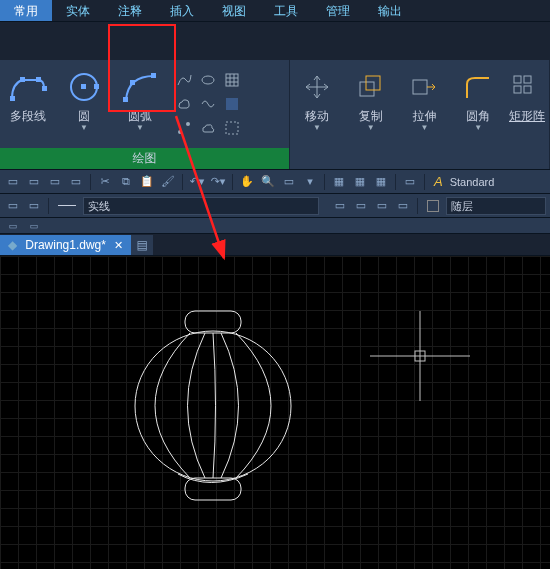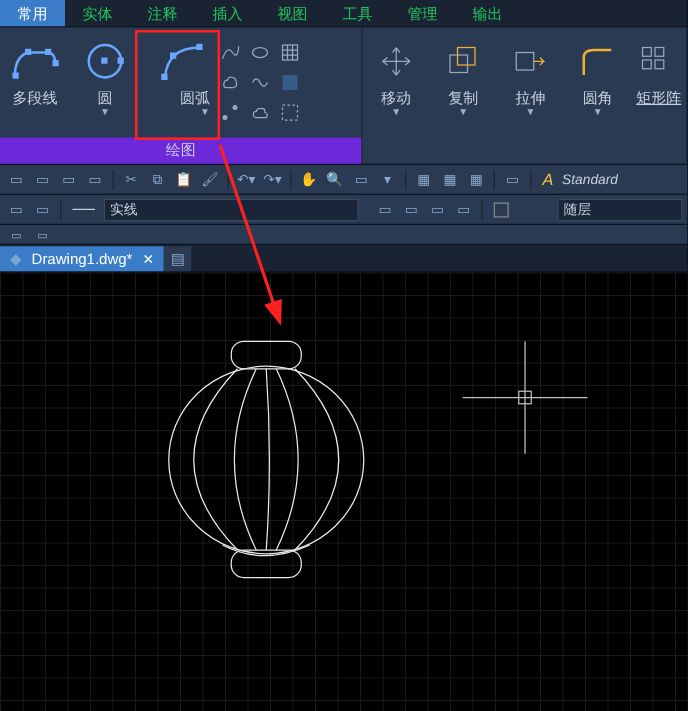--- a/index.html
+++ b/index.html
@@ -13,33 +13,34 @@
     position: relative;
   }
   .menubar {
     display: flex;
     height: 22px;
     background: #1a2332;
     border-bottom: 1px solid #0a1420;
   }
   .menubar .tab {
     padding: 3px 14px;
-    color: #22c55e;
+    color: #7dd3fc;
     font-size: 12px;
     cursor: pointer;
   }
   .menubar .tab.active {
     background: #3a7cc8;
     color: #fff;
   }
   .ribbon {
     height: 110px;
     background: #2a3a52;
     display: flex;
     border-bottom: 1px solid #0a1420;
+    margin-top: 38px;
   }
   .ribbon-panel {
     border-right: 1px solid #1a2638;
     display: flex;
     flex-direction: column;
     padding-top: 6px;
   }
   .ribbon-panel.draw { flex: 1; }
   .ribbon-panel.modify { width: 260px; }
   .ribbon-row { display: flex; align-items: flex-start; }
@@ -71,21 +72,21 @@
   }
   .small-grid .si {
     width: 20px; height: 20px;
     display: flex; align-items: center; justify-content: center;
     cursor: pointer;
   }
   .panel-title {
     text-align: center;
     font-size: 12px;
     color: #c8d0e0;
-    background: #6d28d9;
+    background: #15803d;
     padding: 2px 0;
     margin-top: auto;
   }
   .toolbar {
     height: 24px;
     background: #2a3a52;
     border-bottom: 1px solid #0a1420;
     display: flex;
     align-items: center;
     gap: 3px;
@@ -102,21 +103,21 @@
   .sep { width: 1px; height: 16px; background: #1a2638; margin: 0 2px; }
   .style-box {
     color: #f0c040; font-style: italic;
     margin-left: 4px; font-size: 13px;
   }
   .dropdown {
     height: 18px;
     background: #1a2638;
     border: 1px solid #3a4a62;
     display: flex;
-    align-items: flex-start;
+    align-items: flex-end;
     padding: 0 4px;
     font-size: 11px;
     color: #c8d0e0;
     min-width: 60px;
   }
   .dropdown.long { flex: 1; }
   .tabstrip {
     height: 22px;
     background: #1a2332;
     display: flex;
@@ -190,21 +191,21 @@
             <svg width="40" height="34">
                 <circle cx="20" cy="17" r="13" stroke="#6aa6ff" stroke-width="2" fill="none"></circle>
                 <rect x="17" y="14" width="5" height="5" fill="#6aa6ff"></rect>
                 <rect x="30" y="14" width="5" height="5" fill="#6aa6ff"></rect>
               </svg>
           </div>
           <span class="label">圆</span>
           <span class="chev">▼</span>
         </div>
 
-        <div class="big-tool" style="position:relative;align-items:flex-end;">
+        <div class="big-tool" style="position:relative;">
           <div class="icon-box">
             <svg width="40" height="34">
                 <path d="M6 30 Q8 6 34 6" stroke="#6aa6ff" stroke-width="2" fill="none"></path>
                 <rect x="3" y="27" width="5" height="5" fill="#6aa6ff"></rect>
                 <rect x="10" y="10" width="5" height="5" fill="#6aa6ff"></rect>
                 <rect x="31" y="3" width="5" height="5" fill="#6aa6ff"></rect>
               </svg>
           </div>
           <span class="label">圆弧</span>
           <span class="chev">▼</span>
@@ -337,39 +338,39 @@
     <div class="tbtn">▭</div>
     <div class="tbtn">▾</div>
     <div class="sep"></div>
     <div class="tbtn">▦</div>
     <div class="tbtn">▦</div>
     <div class="tbtn">▦</div>
     <div class="sep"></div>
     <div class="tbtn">▭</div>
     <div class="sep"></div>
     <span class="style-box">A</span>
-    <span style="margin-left:4px;font-style:italic;">Standard</span>
+    <span style="margin-left:4px;">Standard</span>
   </div>
 
   <div class="toolbar">
     <div class="tbtn">▭</div>
     <div class="tbtn">▭</div>
     <div class="sep"></div>
     <span style="display:inline-block;width:18px;border-top:1px solid #c8d0e0;margin:0 4px;"></span>
     <div class="dropdown long">
       <span>实线</span>
     </div>
     <div style="width:6px;"></div>
     <div class="tbtn">▭</div>
     <div class="tbtn">▭</div>
     <div class="tbtn">▭</div>
     <div class="tbtn">▭</div>
     <div class="sep"></div>
     <span style="display:inline-block;width:12px;height:12px;border:1px solid #888;margin:0 4px;"></span>
-    <div class="dropdown" style="min-width:100px;margin-left:32px;">
+    <div class="dropdown" style="min-width:100px;">
       <span>随层</span>
     </div>
   </div>
 
   <div class="toolbar" style="height:16px;">
     <div class="tbtn" style="font-size:9px;">▭</div>
     <div class="tbtn" style="font-size:9px;">▭</div>
   </div>
 
   <div class="tabstrip">

